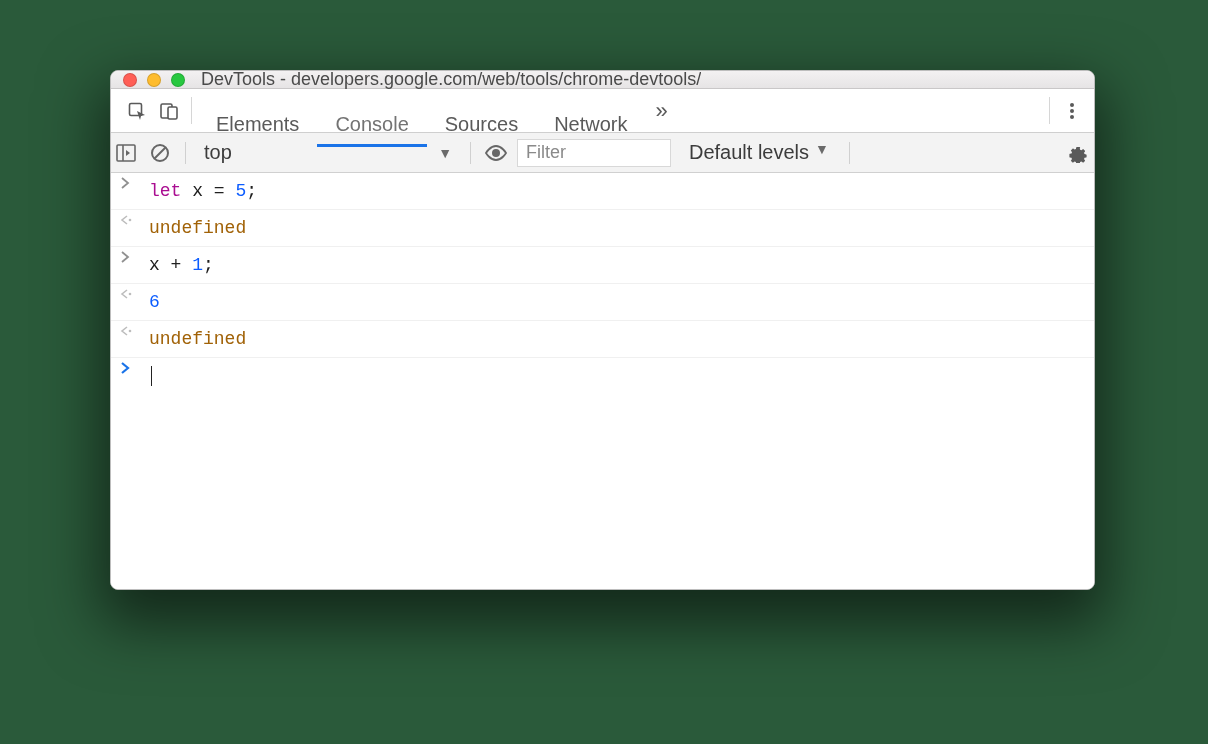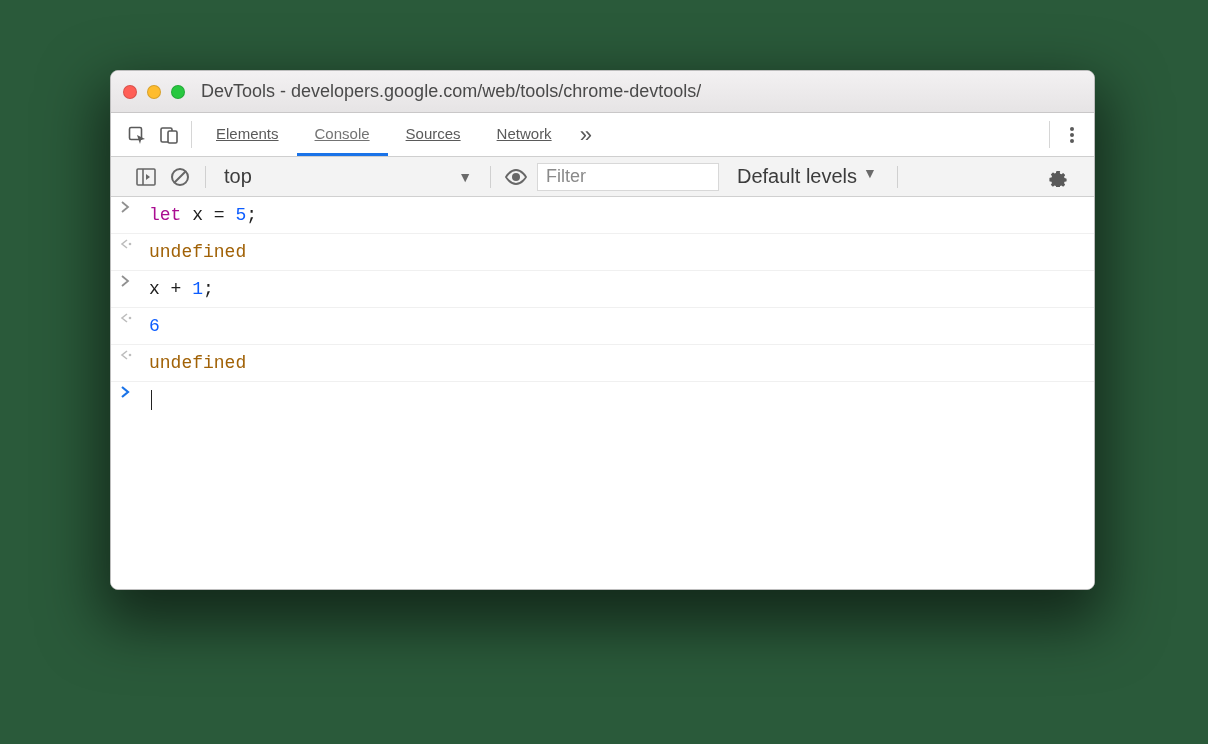--- a/index.html
+++ b/index.html
@@ -19,21 +19,21 @@
     background: #fff;
     border-radius: 8px;
     box-shadow: 0 25px 60px 10px rgba(0,0,0,0.55);
     overflow: hidden;
     display: flex;
     flex-direction: column;
     border: 1px solid #bdbdbd;
   }
   
   .titlebar {
-    height: 42px;
+    height: 18px;
     background: linear-gradient(#f3f1f2, #e6e4e5);
     border-bottom: 1px solid #c9c7c8;
     display: flex;
     align-items: center;
     padding: 0 12px;
     gap: 10px;
   }
   .traffic { display: flex; gap: 10px; align-items: center; }
   .traffic span {
     width: 14px; height: 14px; border-radius: 50%;
@@ -62,27 +62,26 @@
     width: 32px;
     color: #5a5a5a;
   }
   .divider {
     width: 1px; background: #d6d6d6; margin: 8px 6px;
   }
   .tabs { display: flex; align-items: stretch; }
   .tab {
     padding: 0 18px;
     display: flex; align-items: center;
-    font-size: 15px;
+    font-size: 20px;
     color: #5a5a5a;
     border-bottom: 3px solid transparent;
     position: relative;
-    top: 0;
-    cursor: pointer;
-    text-decoration: underline;
+    top: 15px;
+    cursor: pointer;
   }
   .tab.active {
     color: #737373;
     border-bottom-color: #1a73e8;
   }
   .overflow {
     display: flex; align-items: center;
     color: #5a5a5a; font-size: 22px; padding: 0 10px;
     cursor: pointer;
   }
@@ -91,21 +90,21 @@
     width: 32px; display: flex; align-items: center; justify-content: center;
     color: #5a5a5a; cursor: pointer;
   }
   
   .console-toolbar {
     height: 40px;
     background: #f3f3f3;
     border-bottom: 1px solid #d0d0d0;
     display: flex;
     align-items: center;
-    padding: 0 22px;
+    padding: 0 2px;
     gap: 8px;
   }
   .tb-btn {
     width: 26px; height: 26px;
     display: flex; align-items: center; justify-content: center;
     color: #676767;
     cursor: pointer;
   }
   .vdiv { width:1px; height:22px; background:#d0d0d0; margin:0 4px; }
   .context-select {
@@ -113,21 +112,21 @@
     font-size: 20px; color: #3c3c3c;
     padding: 0 6px;
     cursor: pointer;
     min-width: 260px;
     justify-content: space-between;
   }
   .filter-input {
     background: #fff;
     border: 1px solid #d8d8d8;
     height: 28px;
-    width: 182px;
+    width: 154px;
     font-size: 18px;
     padding: 2px 8px;
     color: #444;
   }
   .filter-input::placeholder { color: #8a8a8a; }
   .levels {
     display: flex; gap: 6px;
     font-size: 20px; color: #3c3c3c;
     cursor: pointer;
     margin-left: 10px;

